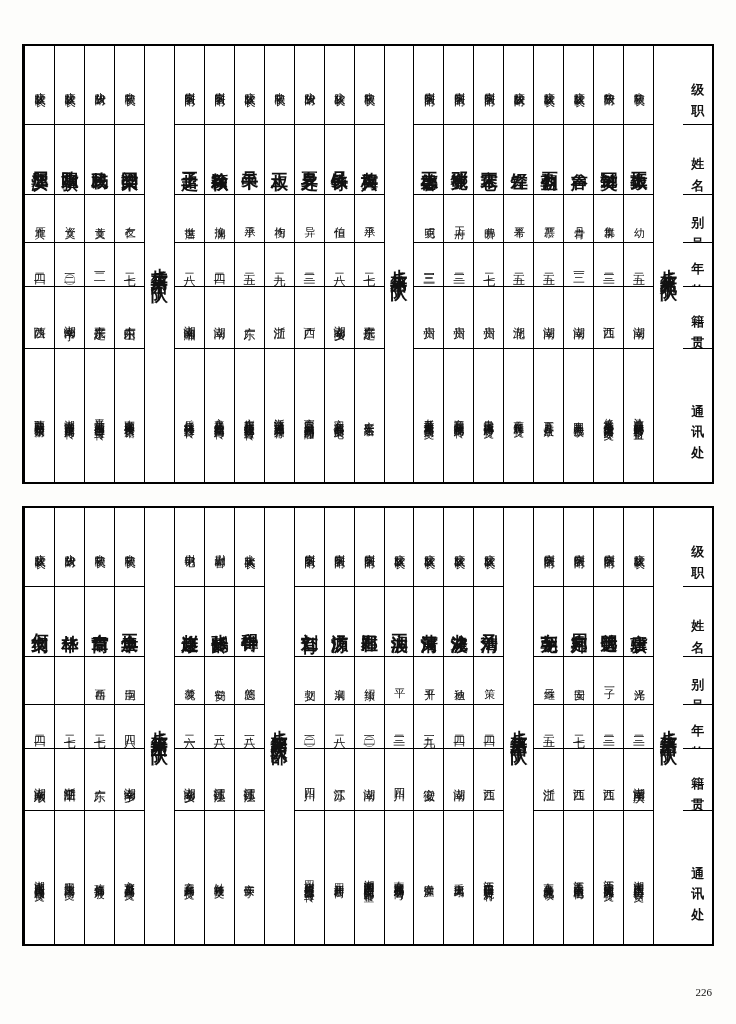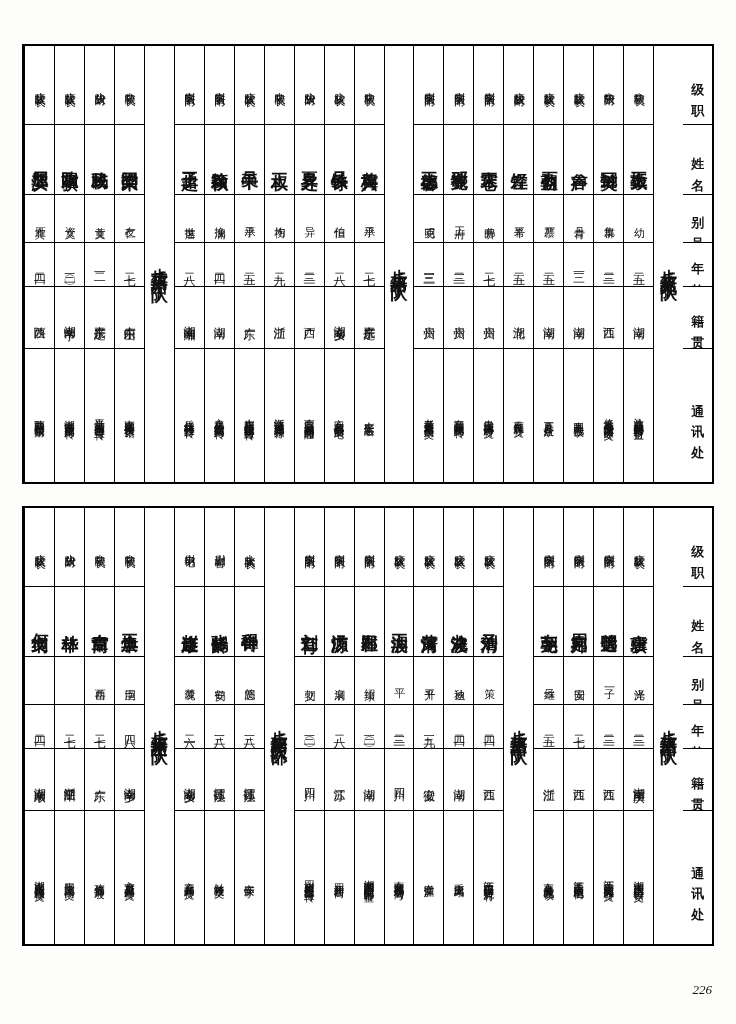--- a/index.html
+++ b/index.html
@@ -116,24 +116,23 @@
 
   
   .col.header .cell .v {
     letter-spacing: 4px;
   }
 
   .page-number {
     position: absolute;
     right: 24px;
     bottom: 26px;
-    font-size: 13px;
+    font-size: 11px;
     font-family: "Liberation Serif", serif;
     color: #111;
-    font-style: italic;
   }
 </style>
 </head>
 <body>
 
 <div class="page">
 
   <div class="table-block" id="block-top">
       <div class="col header">
         <div class="cell r-rank">

